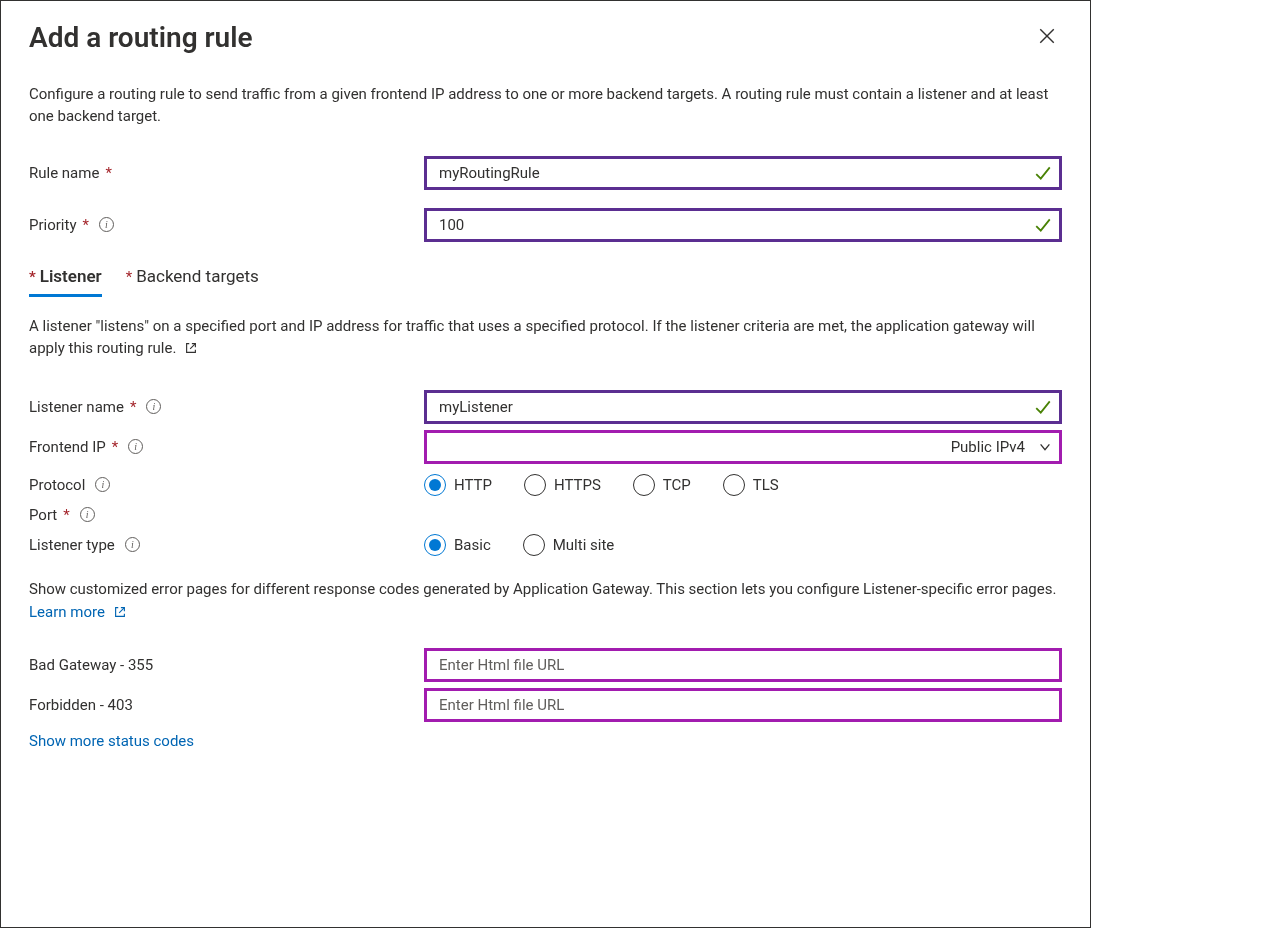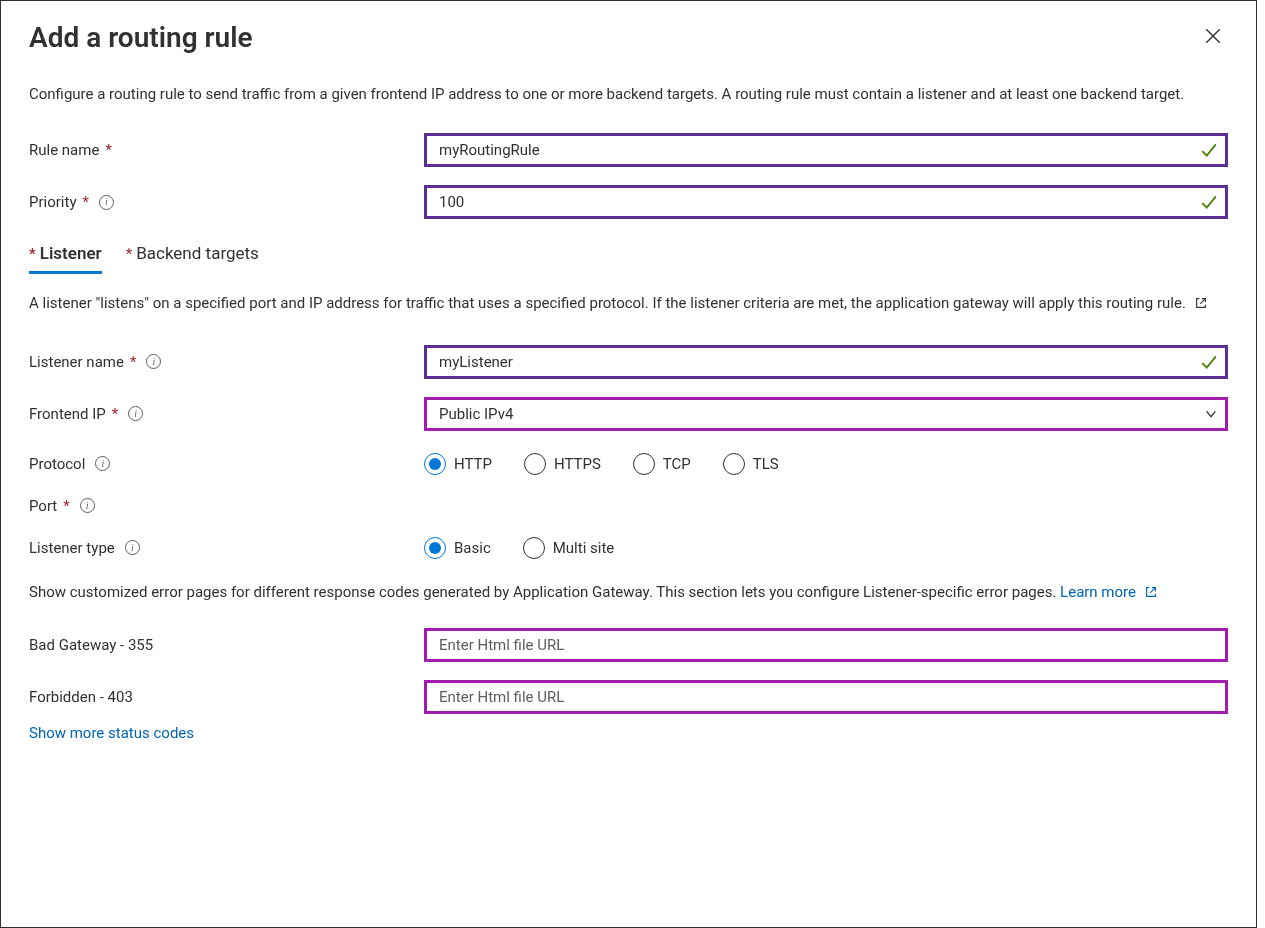--- a/index.html
+++ b/index.html
@@ -3,21 +3,21 @@
 <meta charset="utf-8">
 <style>
   * { box-sizing: border-box; }
   body {
     margin: 0;
     font-family: "Segoe UI", -apple-system, BlinkMacSystemFont, Roboto, "Helvetica Neue", sans-serif;
     color: #323130;
     background: #fff;
   }
   .panel {
-    width: 1257px;
+    width: 1091px;
     min-height: 928px;
     border: 1px solid #323130;
     padding: 20px 28px 28px 28px;
     position: relative;
   }
   .title-row {
     display: flex;
     align-items: flex-start;
     justify-content: space-between;
   }
@@ -95,20 +95,21 @@
     color: #498205;
     pointer-events: none;
   }
   .valid-mark svg { width: 18px; height: 18px; display:block; }
   .select-wrap { position: relative; }
   .select {
     appearance: none;
     cursor: pointer;
     display: flex;
     align-items: center;
+    justify-content: flex-end;
   }
   .chevron {
     position: absolute;
     right: 10px;
     top: 50%;
     transform: translateY(-50%);
     pointer-events: none;
     color: #323130;
   }
   .chevron svg { width: 14px; height: 14px; display:block; }
@@ -192,21 +193,21 @@
   a.link {
     color: #0065b3;
     text-decoration: none;
     cursor: pointer;
   }
   .more-link {
     display: inline-block;
     margin-top: 6px;
     font-size: 15px;
   }
-  .row-tight { margin-bottom: 18px; }
+  .row-tight { margin-bottom: 6px; }
 </style>
 </head>
 <body>
 
 <div class="panel">
 
   <div class="title-row">
     <h1>Add a routing rule</h1>
     <button class="close-btn" aria-label="Close">
       <span>

